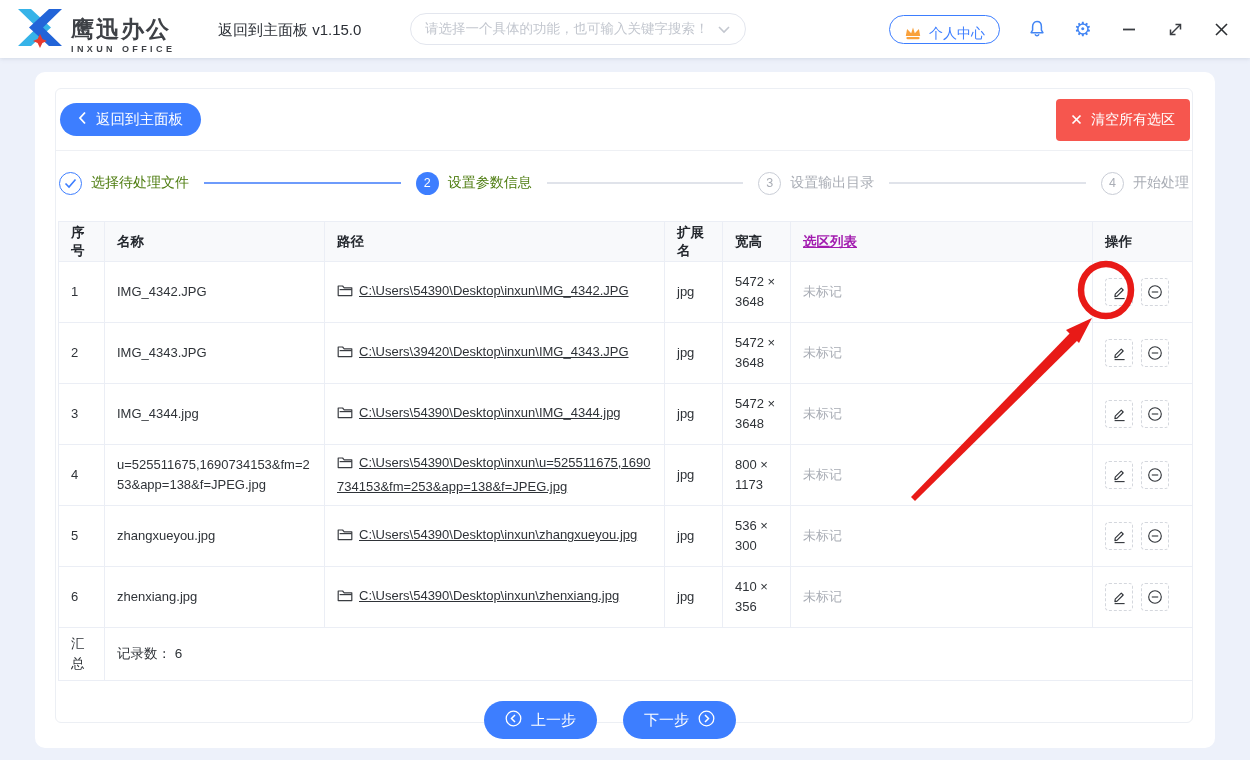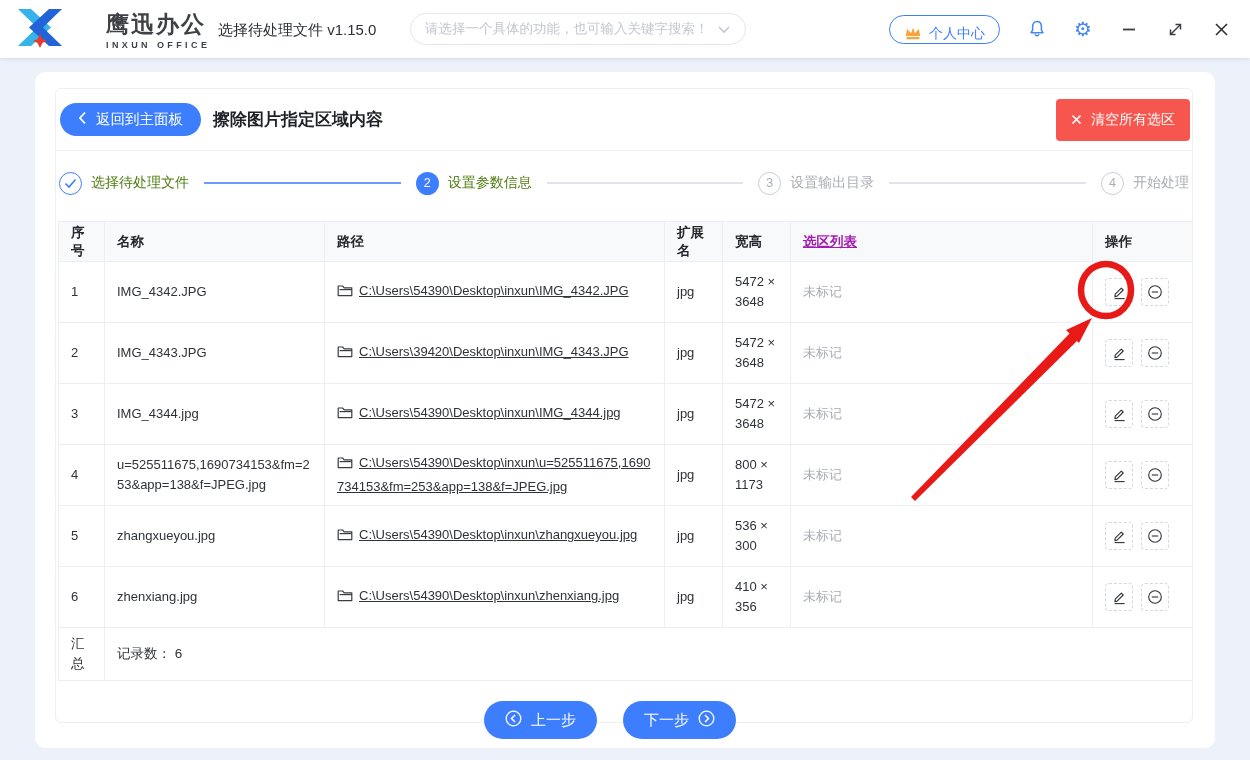--- a/index.html
+++ b/index.html
@@ -6,21 +6,21 @@
   html,body { width:1250px; height:760px; }
   body {
     position:relative; overflow:hidden;
     background:#edf1fa;
     font-family:"Liberation Sans","DejaVu Sans",sans-serif;
     color:#2f3338;
   }
   
   .topbar { position:absolute; left:0; top:0; width:1250px; height:58px; background:#fff;
             box-shadow:0 1px 4px rgba(140,150,180,.25); z-index:5; }
-  .logo-wrap { position:absolute; left:18px; top:8px; display:flex; align-items:center;gap:35px; }
+  .logo-wrap { position:absolute; left:18px; top:8px; display:flex; align-items:flex-end; }
   .logo-text { margin-left:9px; }
   .logo-cn { font-size:23px; font-weight:bold; color:#3e4146; letter-spacing:2px; line-height:1.05; }
   .logo-en { font-size:9px; font-weight:bold; color:#3e4146; letter-spacing:3.4px; margin-top:3px; }
   .app-title { position:absolute; left:218px; top:21px; font-size:15px; color:#2b2f36; }
   .search { position:absolute; left:410px; top:13px; width:336px; height:32px;
             border:1px solid #e3e6ee; border-radius:16px; background:#fff;
             display:flex; align-items:center; padding:0 14px; color:#c3c7cf; font-size:13.5px; cursor:pointer; }
   .search-text { flex:1; white-space:nowrap; overflow:hidden; }
   .tb-right { position:absolute; right:0; top:0; height:58px; display:flex; align-items:center; }
   .user-btn { display:flex; align-items:flex-end; gap:7px; border:1px solid #3d7eff; color:#3d7eff;
@@ -87,21 +87,21 @@
         <polygon points="0,1 13,1 33,19.5 13,38 0,38 19,19.5" fill="#36b3e8"></polygon>
         <polygon points="44,1 31,1 11,19.5 31,38 44,38 25,19.5" fill="#2264d8"></polygon>
         <polygon points="22,32 24.4,37 29,39 24.4,41 22,46 19.6,41 15,39 19.6,37" fill="#e8392e" transform="translate(0,-6)"></polygon>
       </svg>
     </span>
     <span class="logo-text">
       <div class="logo-cn">鹰迅办公</div>
       <div class="logo-en">INXUN OFFICE</div>
     </span>
   </div>
-  <div class="app-title">选择待处理文件 v1.15.0</div>
+  <div class="app-title">返回到主面板 v1.15.0</div>
 
   <div class="search">
     <span class="search-text">请选择一个具体的功能，也可输入关键字搜索！</span>
     <span>
       <svg width="14" height="9" viewBox="0 0 14 9">
           <polyline points="2,2 7,7 12,2" fill="none" stroke="#c3c7cf" stroke-width="1.6"></polyline>
         </svg>
     </span>
   </div>
 
@@ -151,21 +151,20 @@
 
     <div class="title-row">
       <button class="back-btn">
         <span>
           <svg width="9" height="14" viewBox="0 0 9 14">
               <polyline points="7,1.5 2,7 7,12.5" fill="none" stroke="#fff" stroke-width="1.8"></polyline>
             </svg>
         </span>
         <span>返回到主面板</span>
       </button>
-      <div class="page-title">擦除图片指定区域内容</div>
       <button class="clear-btn">
         <span>
           <svg width="11" height="11" viewBox="0 0 11 11">
             <line x1="1.5" y1="1.5" x2="9.5" y2="9.5" stroke="#fff" stroke-width="1.7"></line>
             <line x1="9.5" y1="1.5" x2="1.5" y2="9.5" stroke="#fff" stroke-width="1.7"></line>
           </svg>
         </span>
         <span>清空所有选区</span>
       </button>
     </div>

